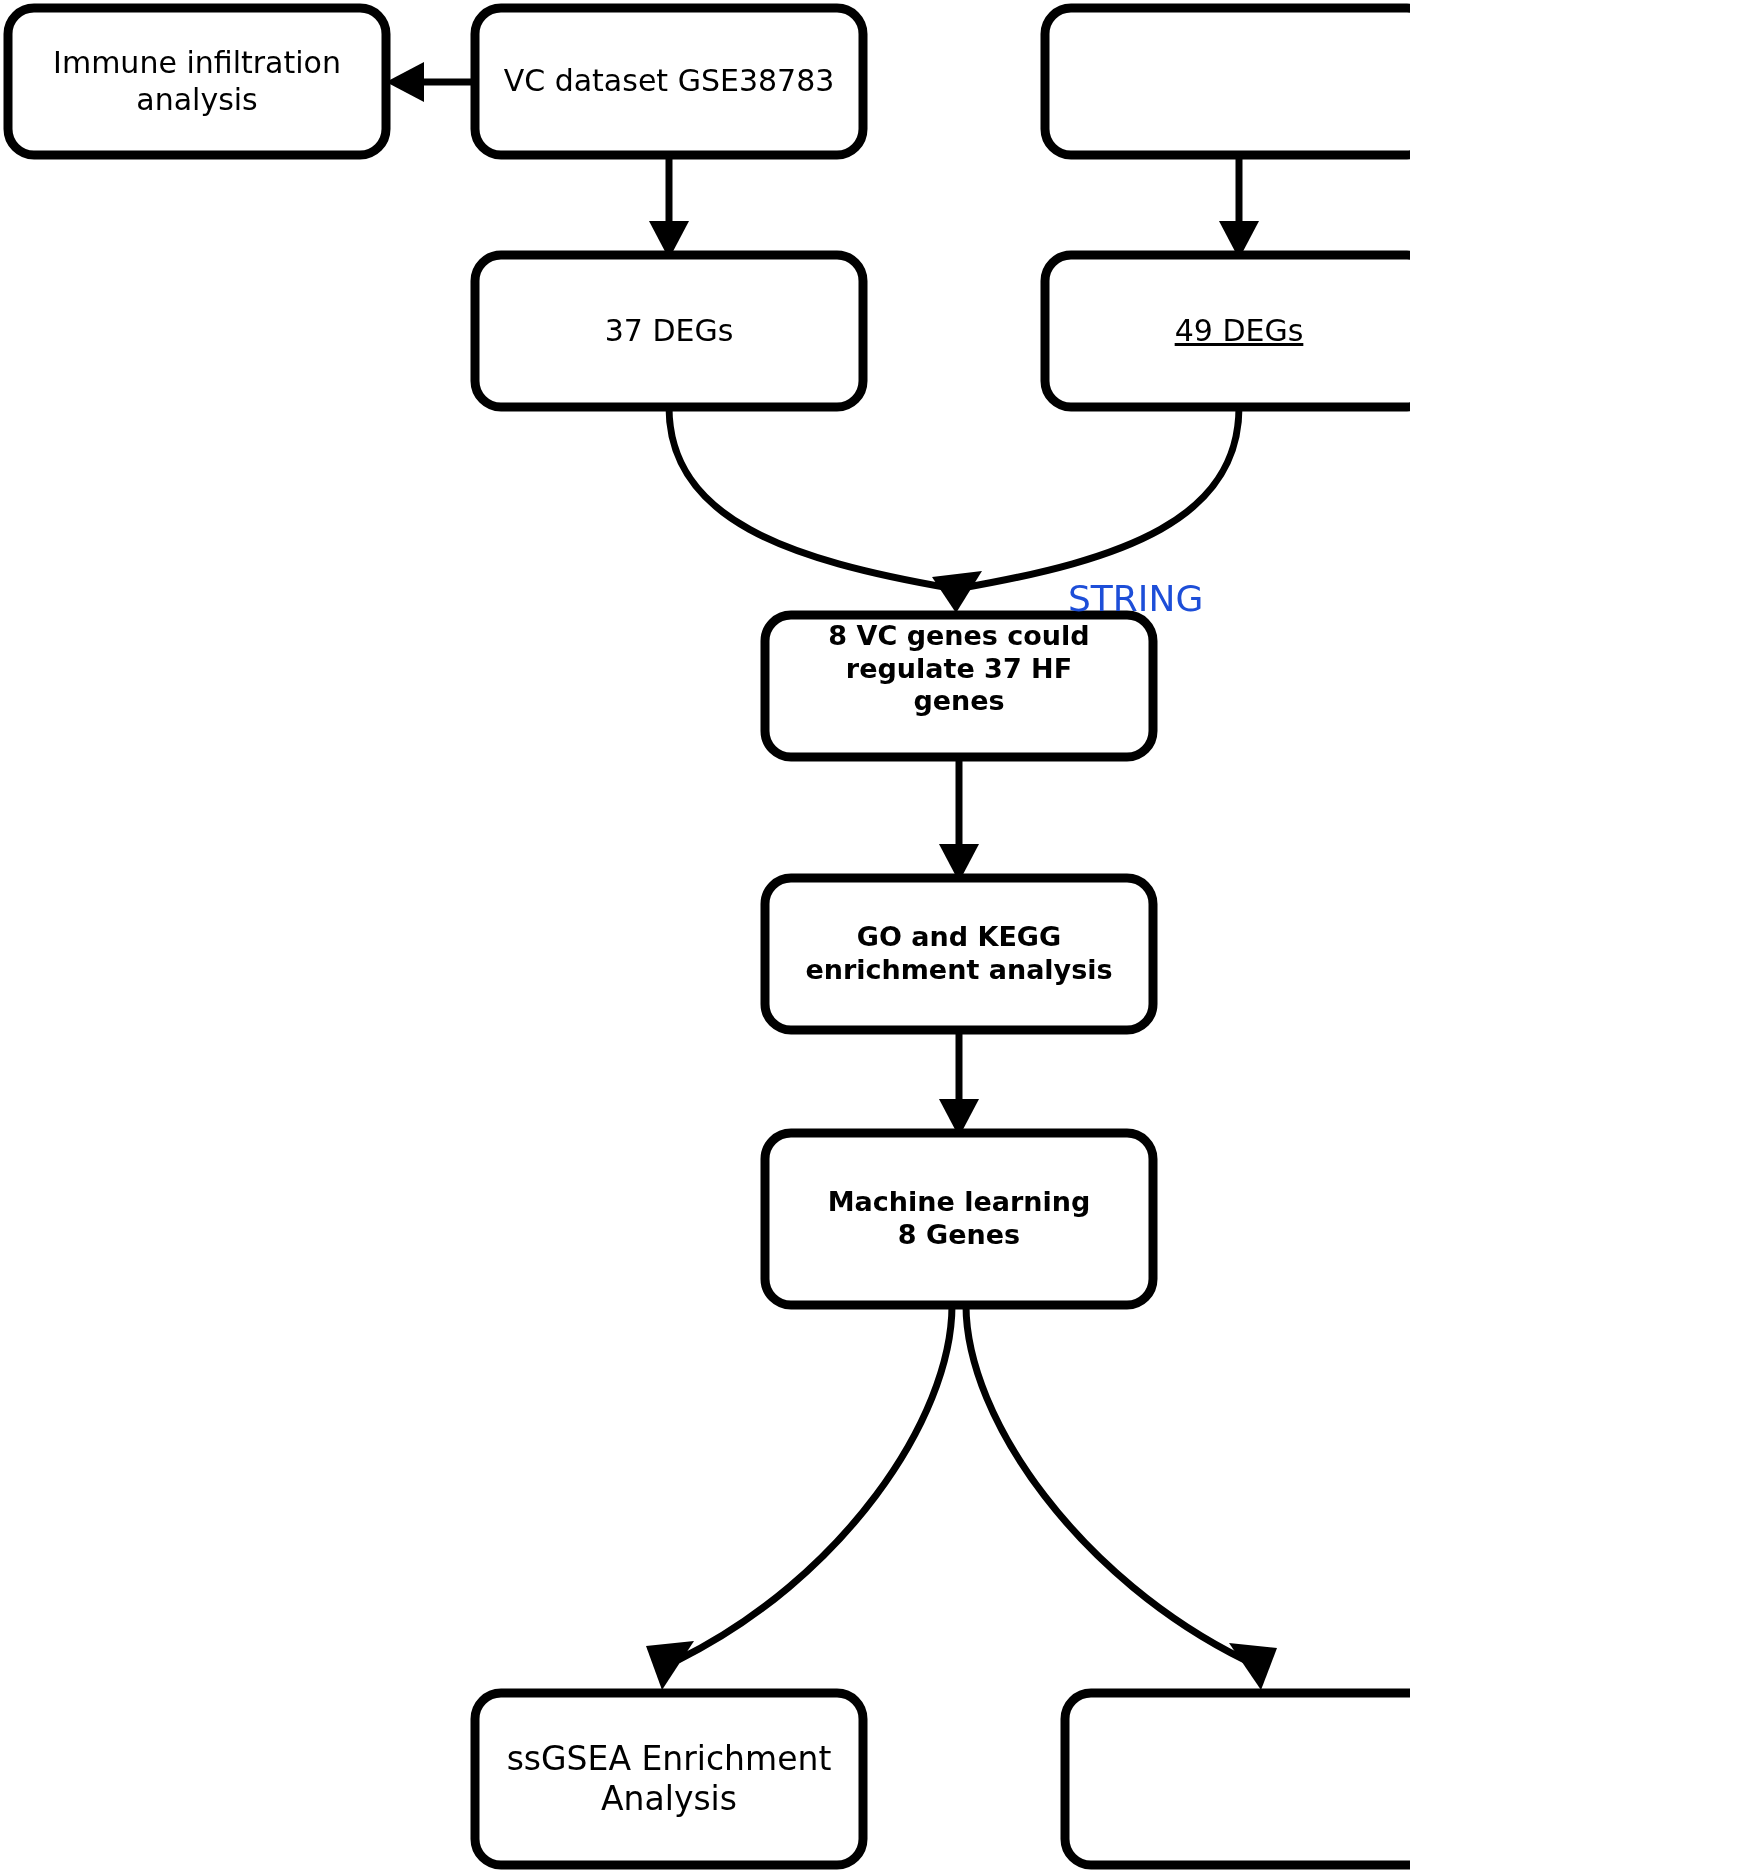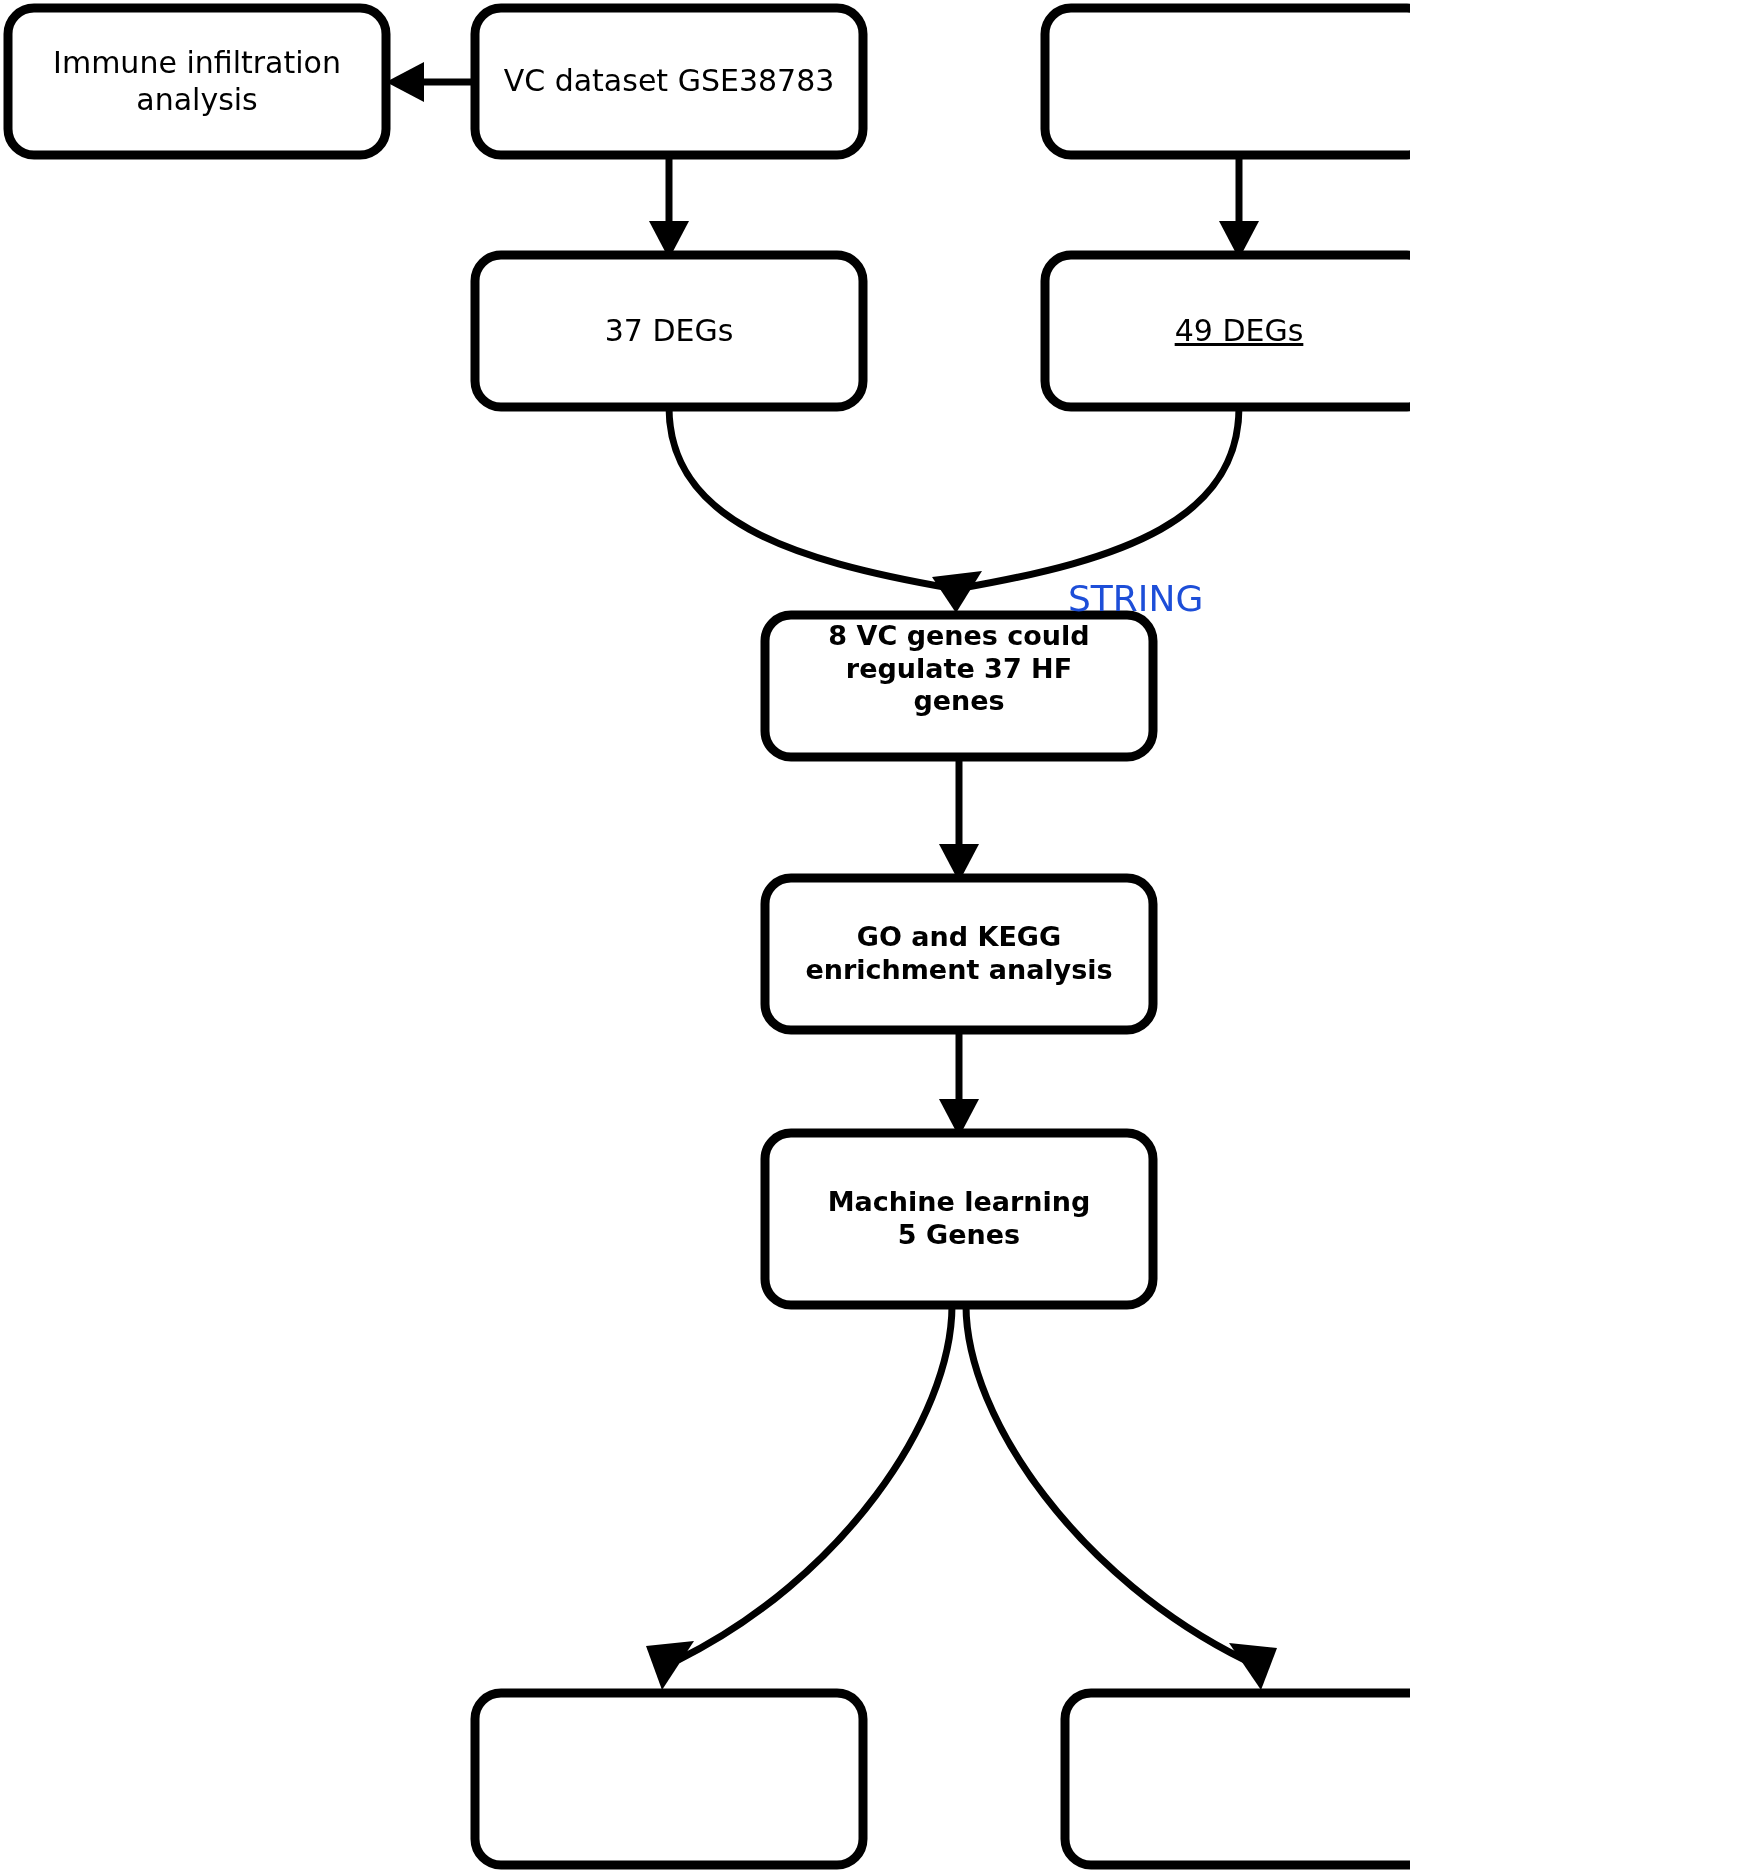--- a/index.html
+++ b/index.html
@@ -161,19 +161,20 @@
 
   <div class="node-label lbl-regular" style="left:1045px; top:255px; width:388px; height:152px;text-decoration:underline;">49 DEGs</div>
 
   <div class="node-label lbl-bold" style="left:770px; top:598px; width:378px; height:142px;">8 VC genes could regulate 37 HF
 genes</div>
 
   <div class="node-label lbl-bold" style="left:765px; top:878px; width:388px; height:152px;">GO and KEGG
 enrichment analysis</div>
 
   <div class="node-label lbl-bold" style="left:765px; top:1133px; width:388px; height:172px;">Machine learning
-5 Genes</div>
+8 Genes</div>
 
+  <div class="node-label lbl-big" style="left:475px; top:1693px; width:388px; height:172px;">ssGSEA Enrichment Analysis</div>
 
 
   <div class="edge-label" style="left:1068px; top:578px;">STRING</div>
 
 </div>
 
 </body></html>

